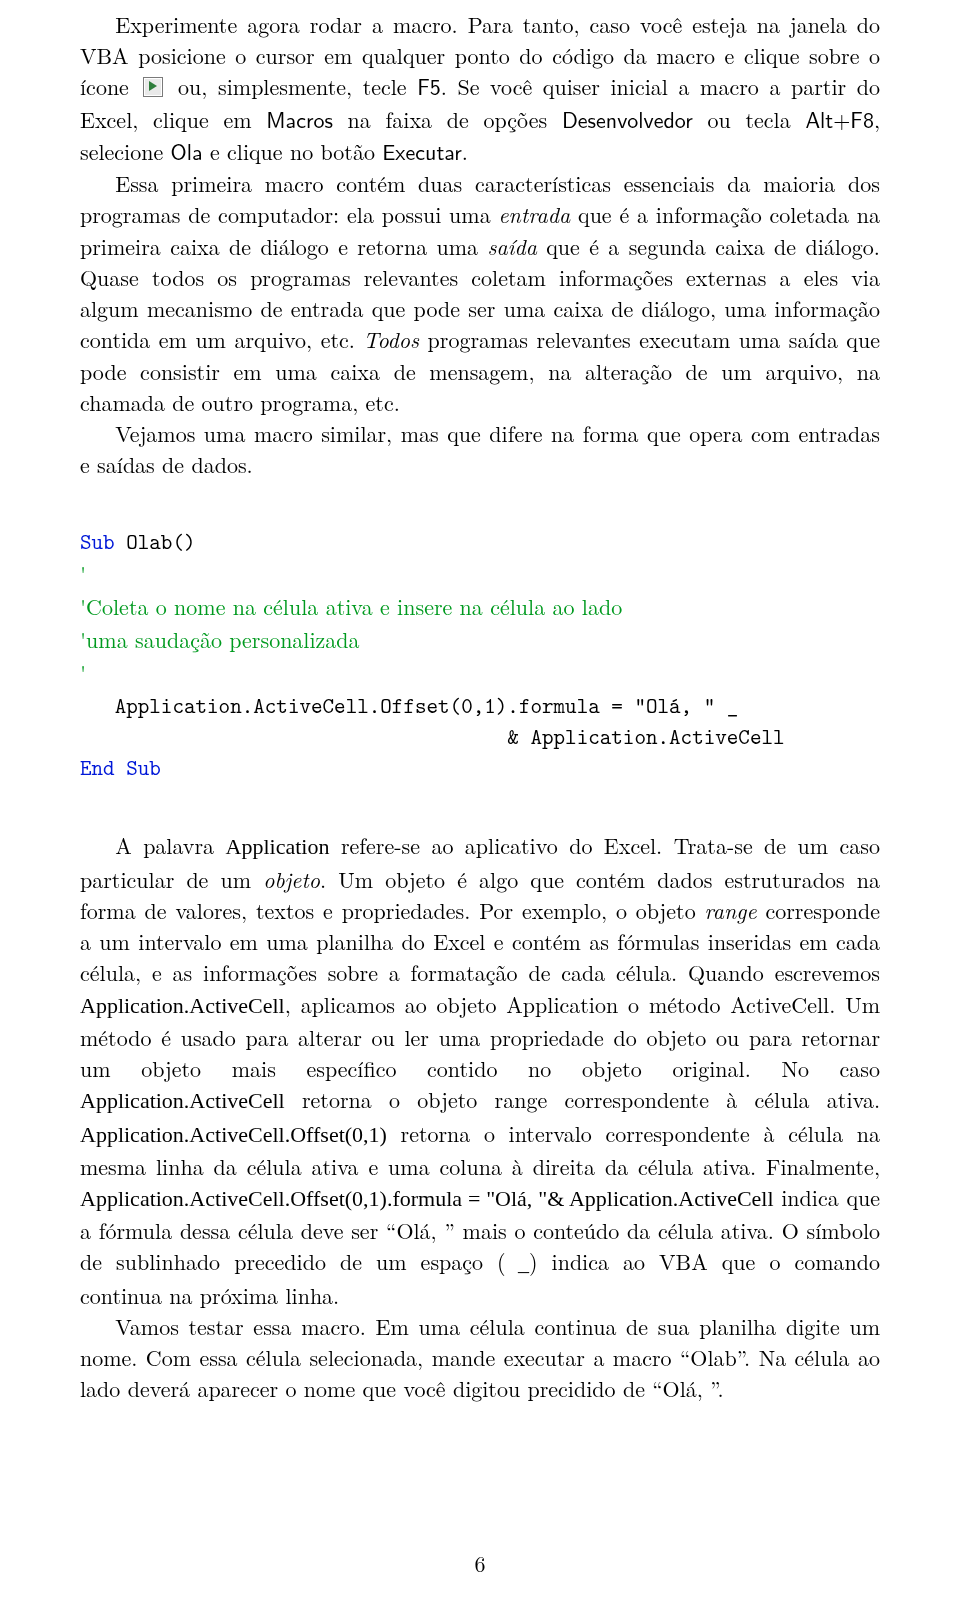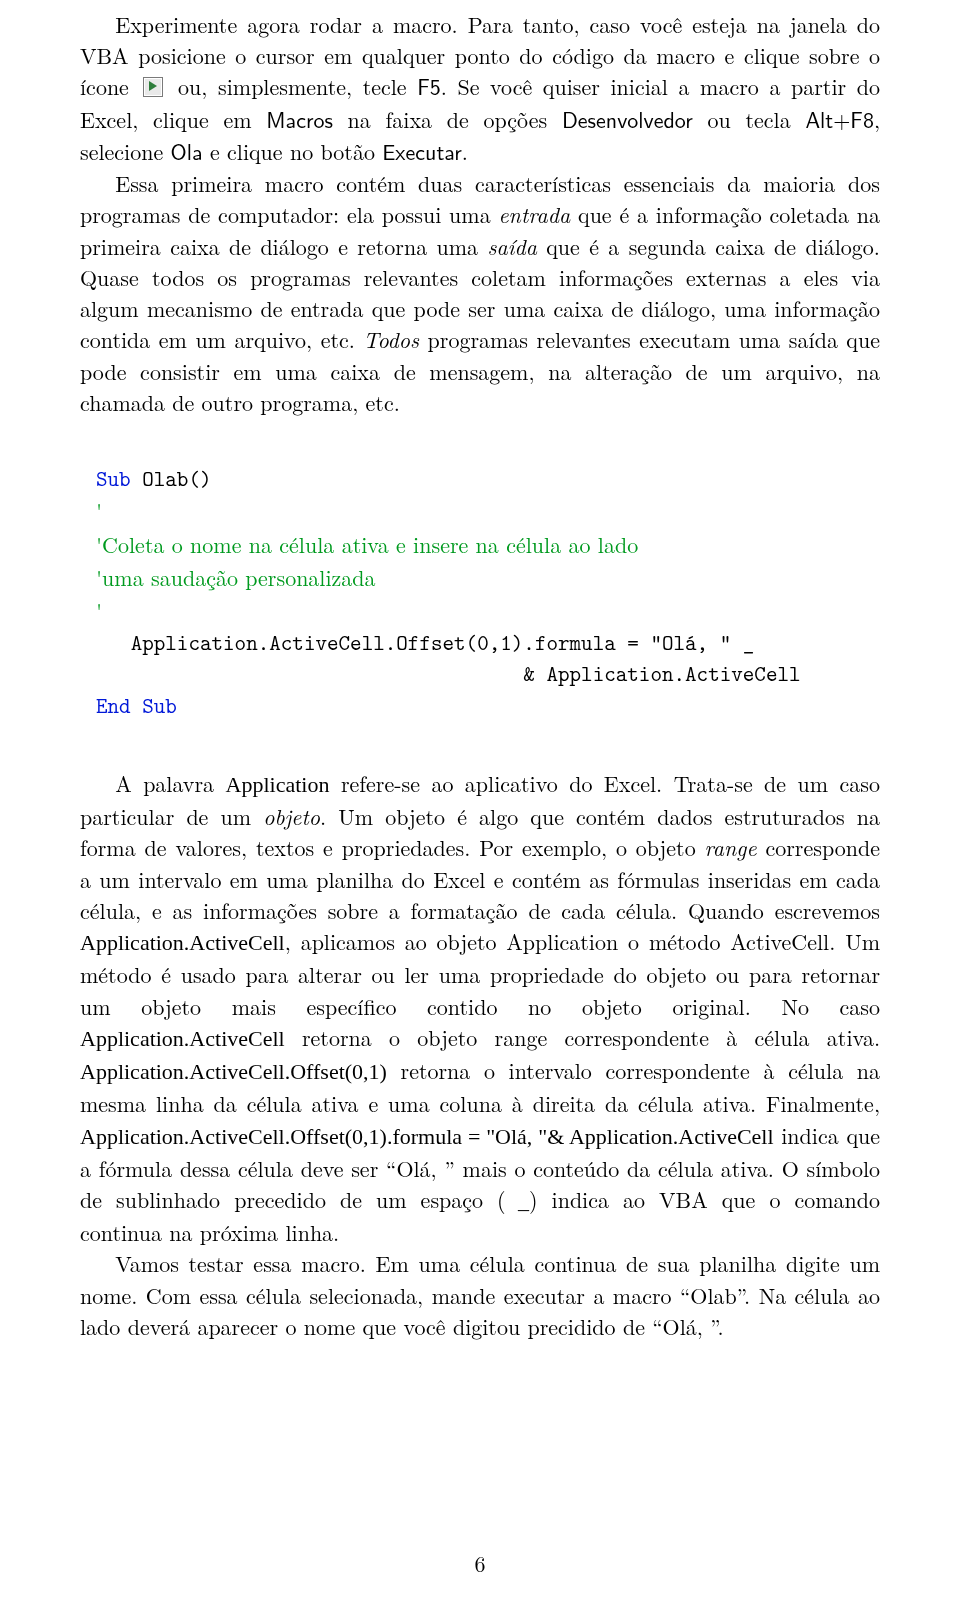--- a/index.html
+++ b/index.html
@@ -47,21 +47,21 @@
     content: "";
     position: absolute;
     left: 5px;
     top: 3px;
     width: 0; height: 0;
     border-top: 5px solid transparent;
     border-bottom: 5px solid transparent;
     border-left: 8px solid #2e7d3b;
   }
   .code-block {
-    margin: 46px 0 46px 16px;
+    margin: 46px 0 46px 0;
     font-size: 22px;
     line-height: 1.42;
     font-family: "Latin Modern Mono", "CMU Typewriter Text", Menlo, Consolas, monospace;
     white-space: pre;
   }
   .code-block .kw { color: #0018d8; }
   .code-block .cm { color: #009a1f; font-family: "Latin Modern Roman", "CMU Serif", Georgia, serif; font-style: normal; }
   .page-num {
     position: absolute;
     left: 0; right: 0;
@@ -76,20 +76,23 @@
 <div class="page">
 
   <p class="indent">
     <span>Experimente agora rodar a macro. Para tanto, caso você esteja na janela do VBA posicione o cursor em qualquer ponto do código da macro e clique sobre o ícone </span><span class="run-icon"></span><span> ou, simplesmente, tecle </span><span class="sans">F5</span><span>. Se você quiser inicial a macro a partir do Excel, clique em </span><span class="sans">Macros</span><span> na faixa de opções </span><span class="sans">Desenvolvedor</span><span> ou tecla </span><span class="sans">Alt+F8</span><span>, selecione </span><span class="sans">Ola</span><span> e clique no botão </span><span class="sans">Executar</span><span>.</span>
   </p>
 
   <p class="indent">
     <span>Essa primeira macro contém duas características essenciais da maioria dos programas de computador: ela possui uma </span><em>entrada</em><span> que é a informação coletada na primeira caixa de diálogo e retorna uma </span><em>saída</em><span> que é a segunda caixa de diálogo. Quase todos os programas relevantes coletam informações externas a eles via algum mecanismo de entrada que pode ser uma caixa de diálogo, uma informação contida em um arquivo, etc. </span><em>Todos</em><span> programas relevantes executam uma saída que pode consistir em uma caixa de mensagem, na alteração de um arquivo, na chamada de outro programa, etc.</span>
   </p>
 
+  <p class="indent">
+    <span>Vejamos uma macro similar, mas que difere na forma que opera com entradas e saídas de dados.</span>
+  </p>
 
   <div class="code-block"><span class="kw">Sub</span><span> Olab()</span>
 <span class="cm">'</span>
 <span class="cm">'Coleta o nome na célula ativa e insere na célula ao lado</span>
 <span class="cm">'uma saudação personalizada</span>
 <span class="cm">'</span>
 <span>   Application.ActiveCell.Offset(0,1).formula = "Olá, " _</span>
 <span>                                     &amp; Application.ActiveCell</span>
 <span class="kw">End</span><span> </span><span class="kw">Sub</span></div>
 

